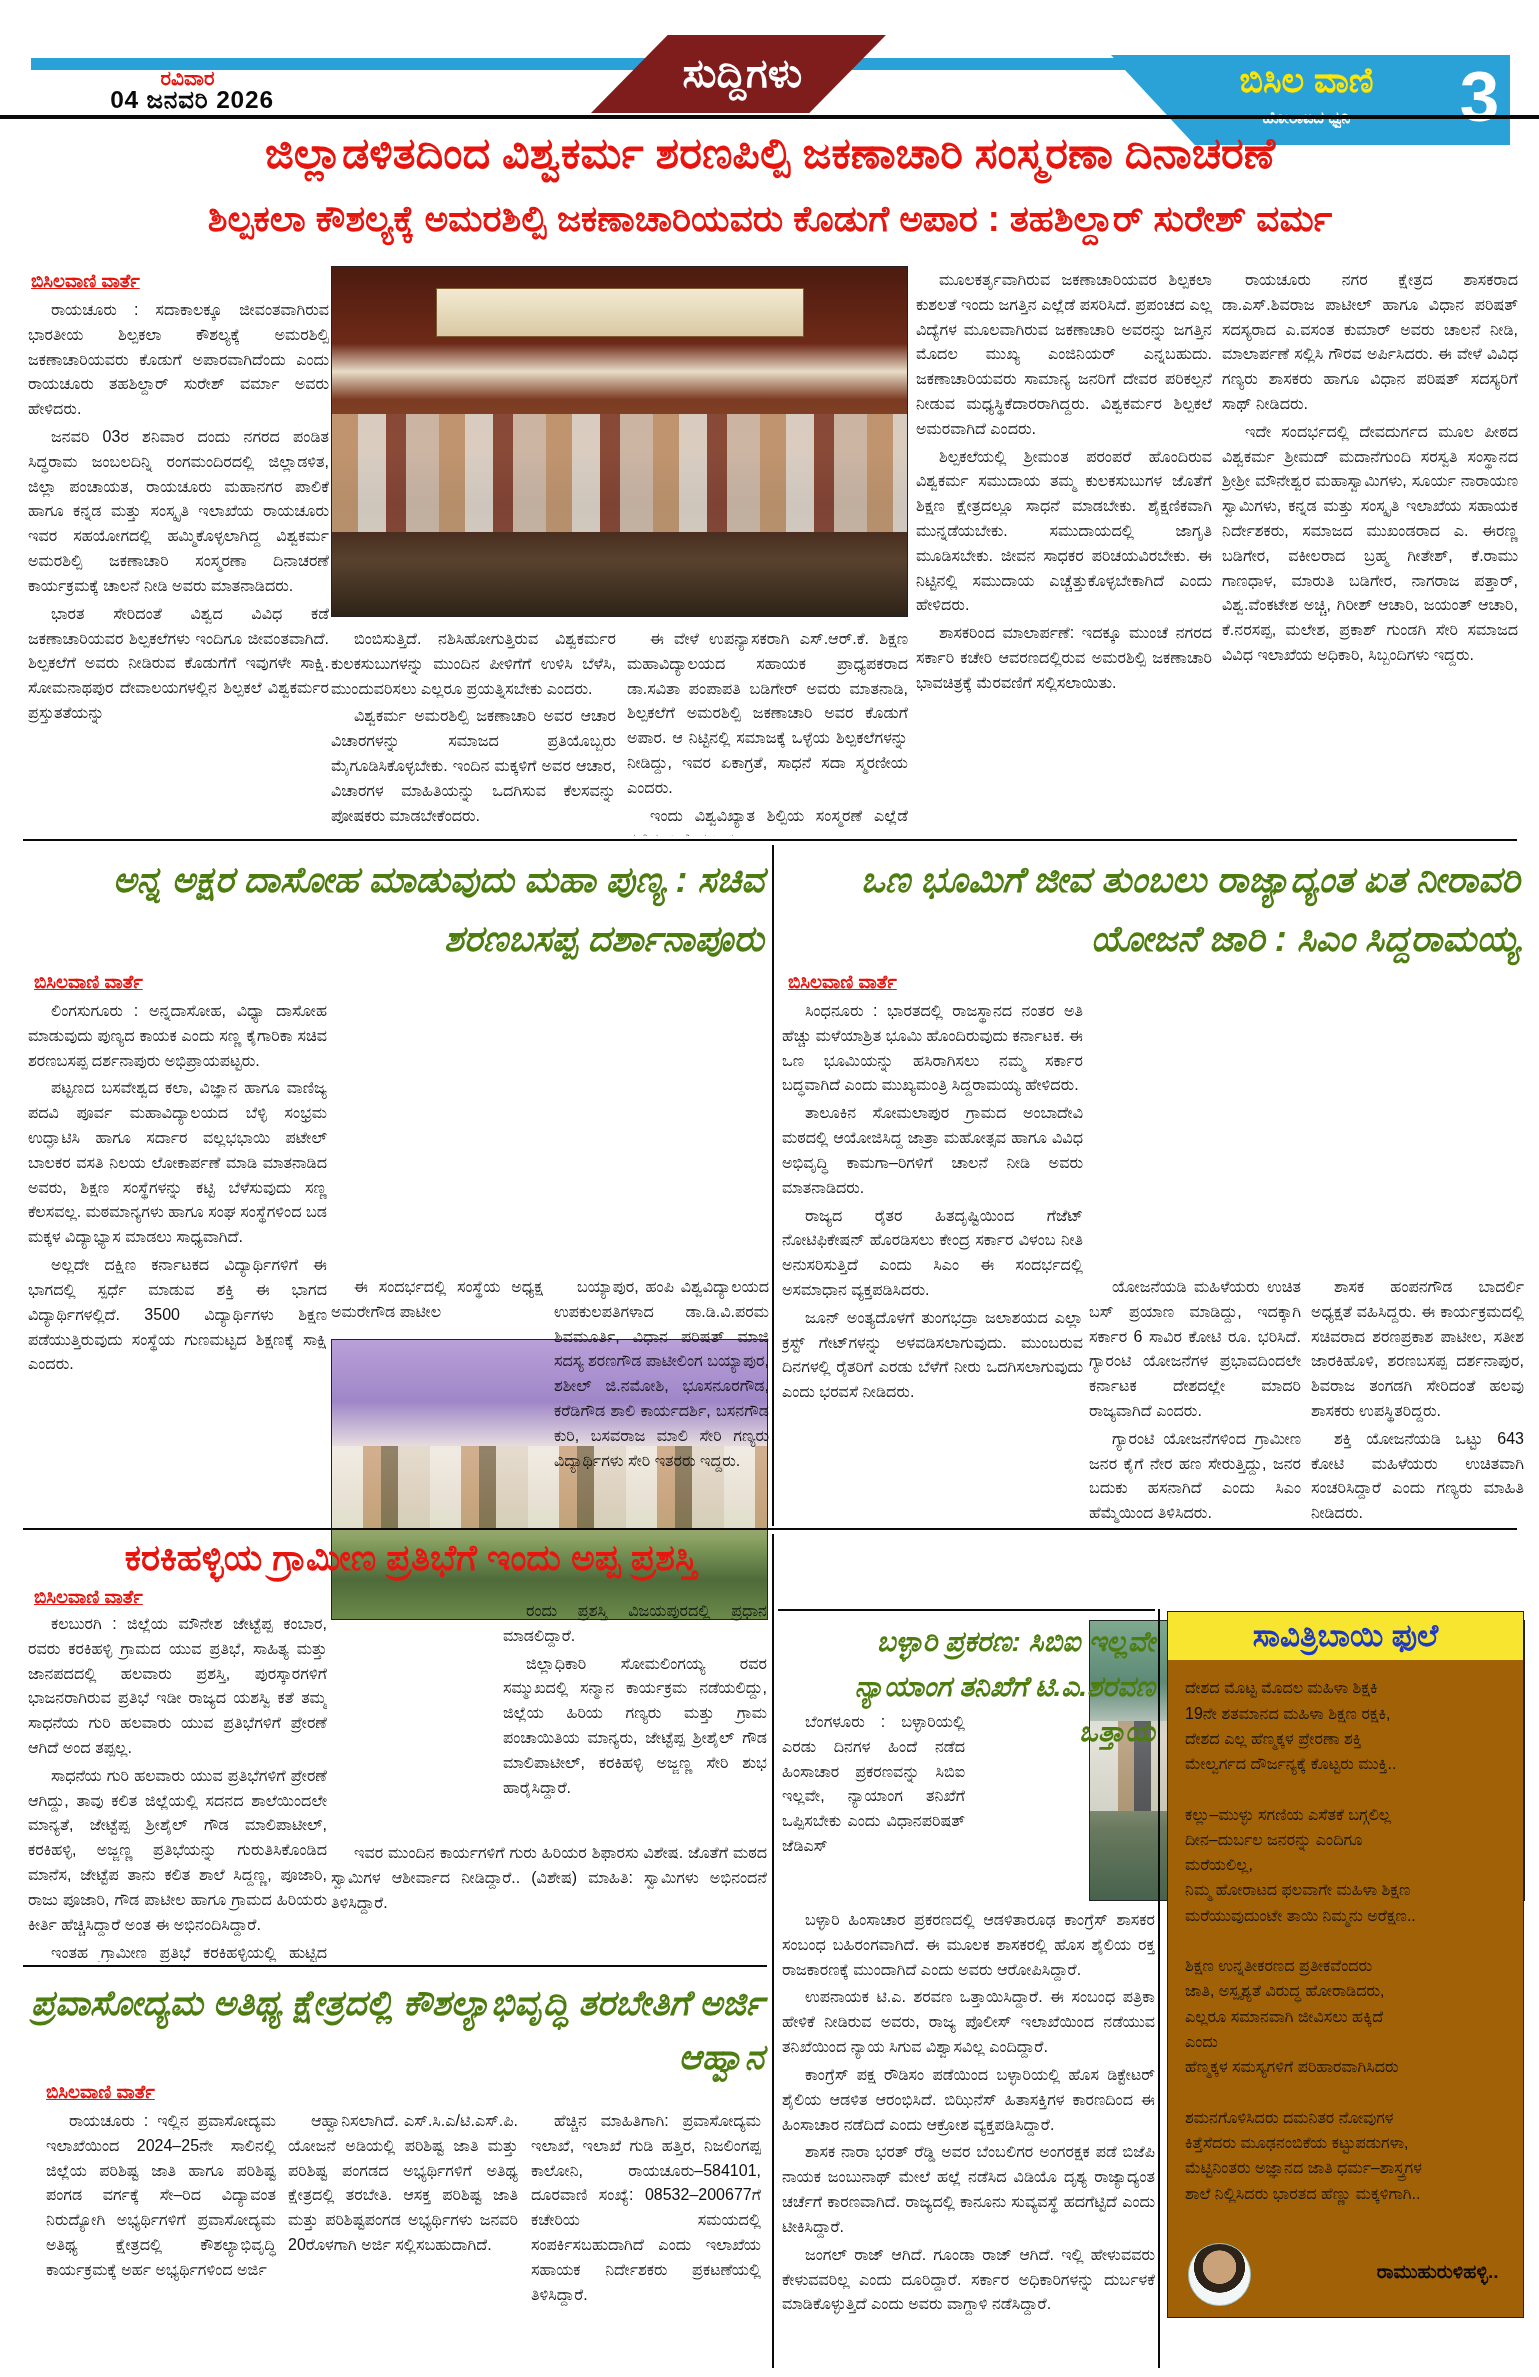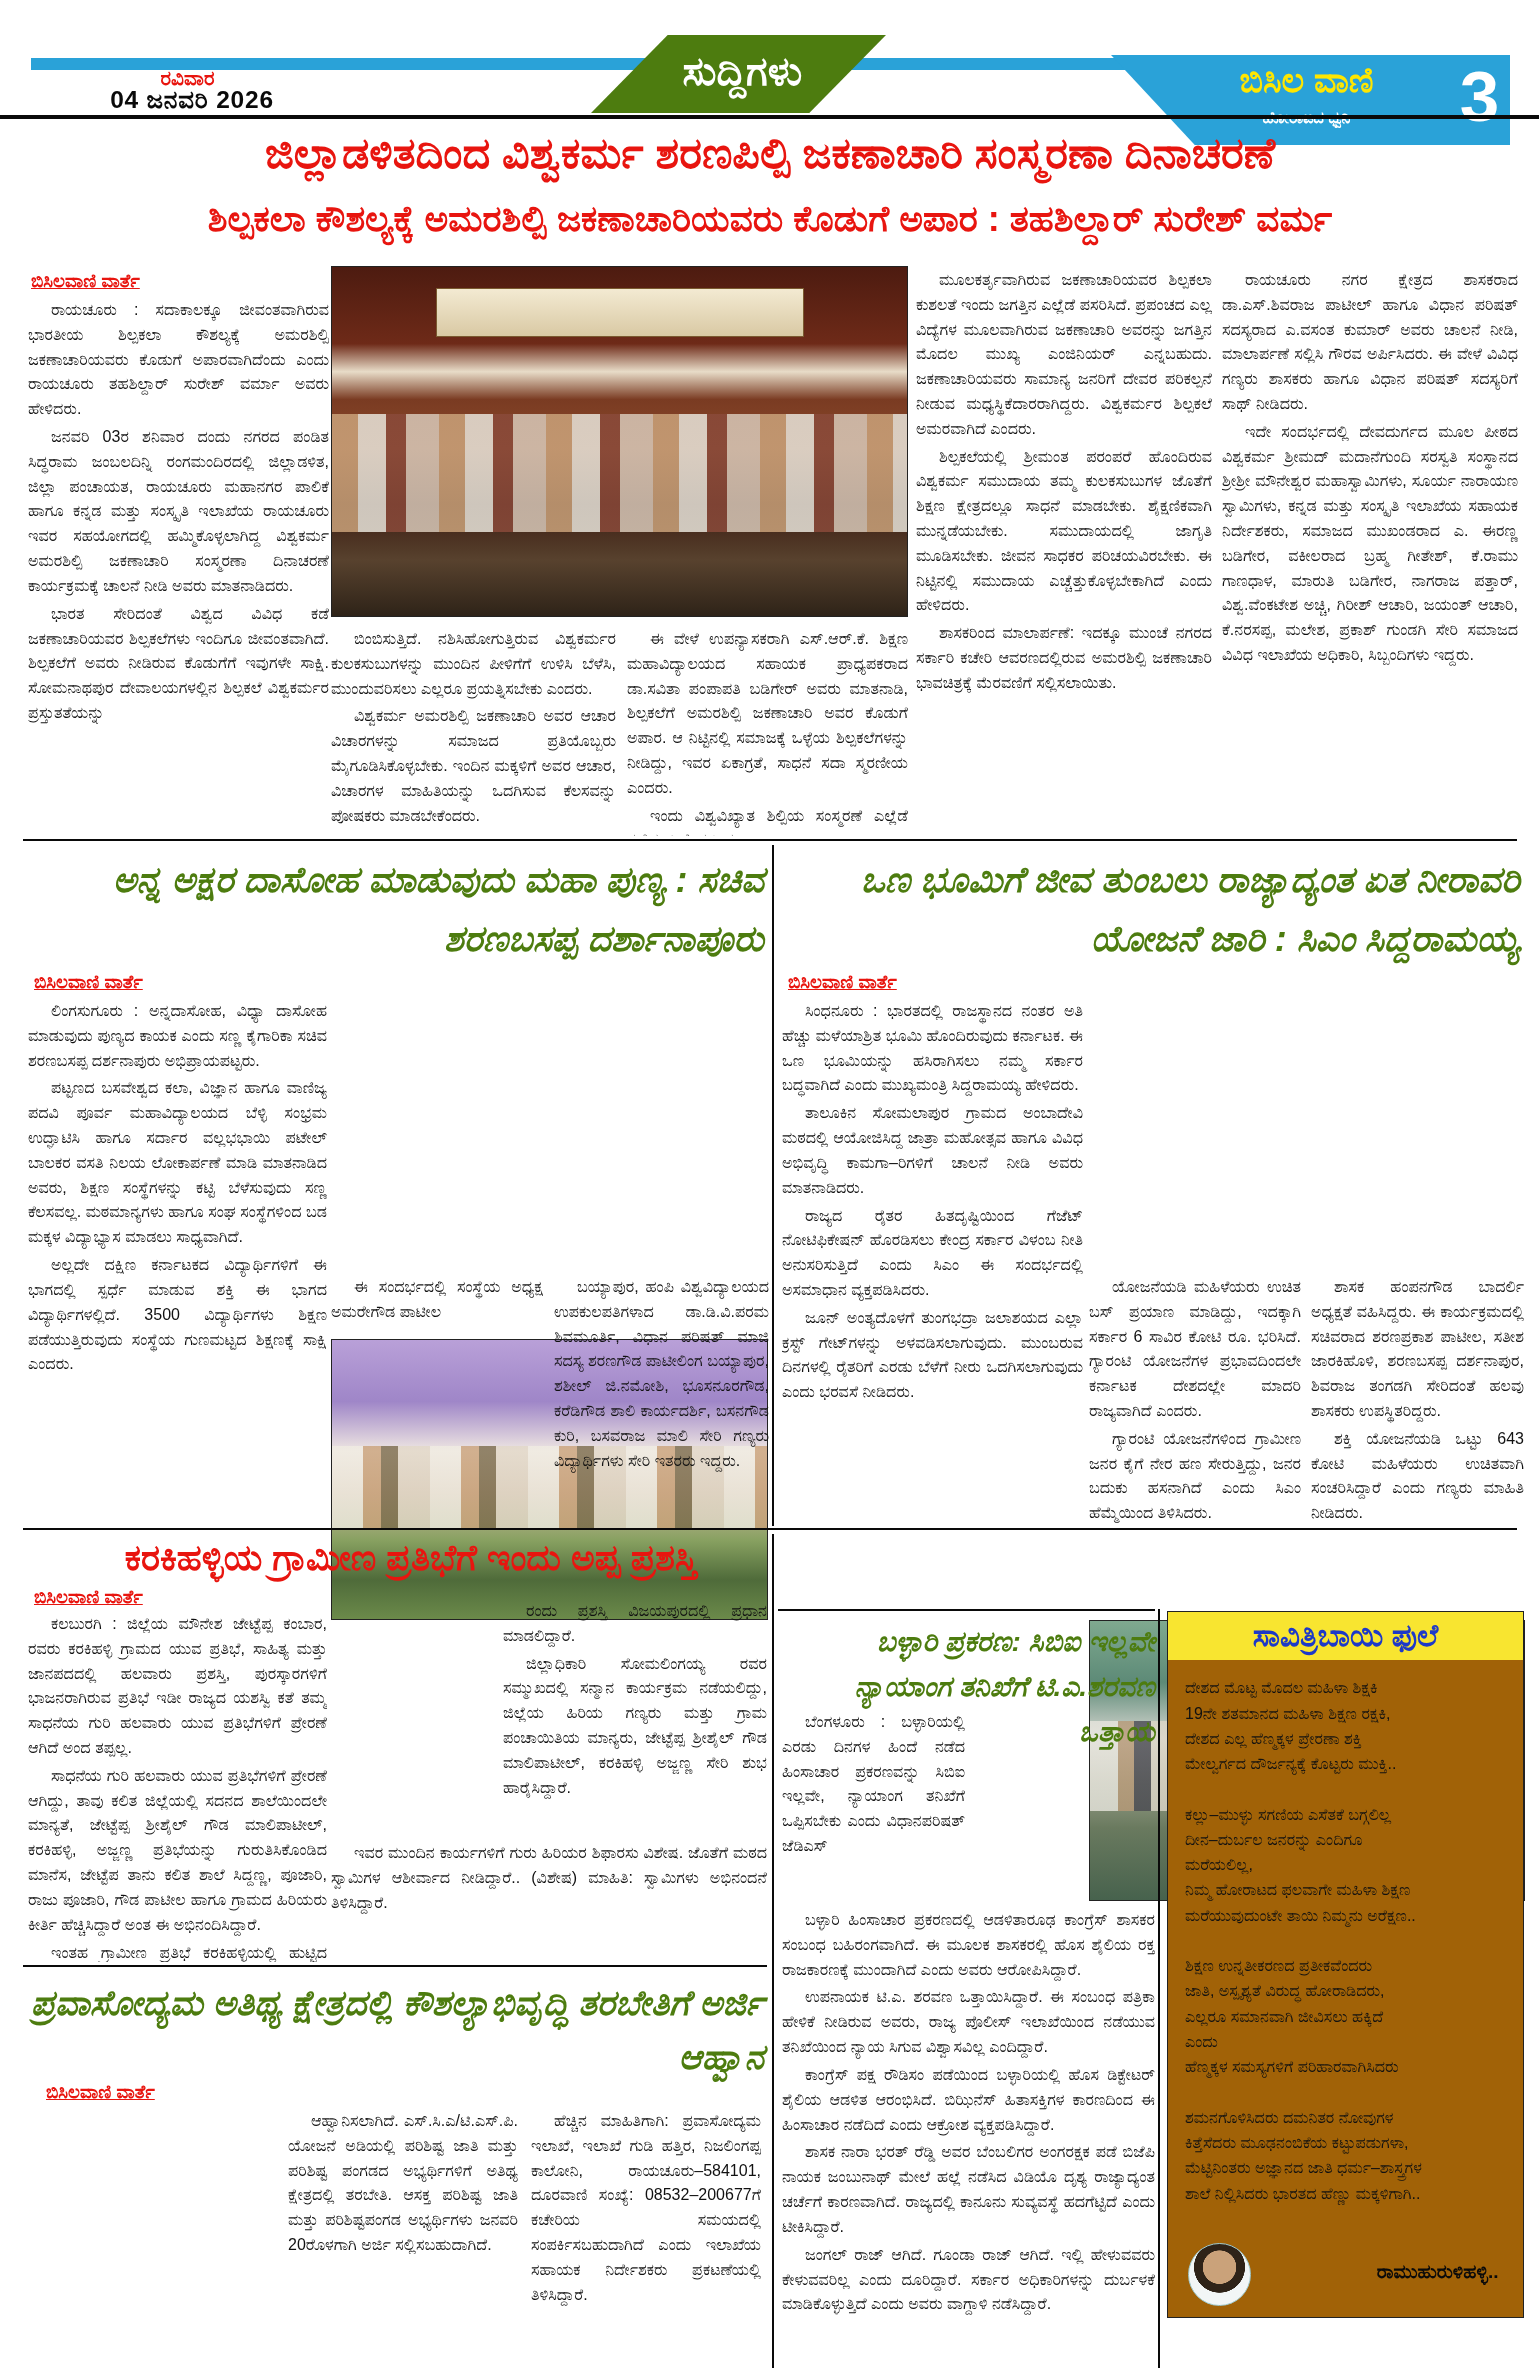--- a/index.html
+++ b/index.html
@@ -7,21 +7,21 @@
   .page{
     position:relative;width:1540px;height:2377px;background:#ffffff;
     font-family:"Liberation Sans", sans-serif;color:#111;overflow:hidden;margin:0 auto;
   }
   .abs{position:absolute;}
   
   .blue-bar{background:#2aa2d8;}
   .black-rule{background:#0a0a0a;}
   .day{color:#e8150f;font-weight:bold;font-size:20px;text-align:center;}
   .date{color:#0a0a0a;font-weight:bold;font-size:24.5px;text-align:center;letter-spacing:0.8px;}
-  .red-flag{background:#4d7c0f;clip-path:polygon(26% 0,100% 0,74% 100%,0 100%);display:flex;align-items:center;justify-content:center;font-family:Liberation Mono, monospace;}
+  .red-flag{background:#7f1d1d;clip-path:polygon(26% 0,100% 0,74% 100%,0 100%);display:flex;align-items:center;justify-content:center;}
   .red-flag .section-title{color:#fff;font-weight:bold;font-size:40px;padding-left:7.7px;}
   .blue-flag{background:#2aa2d8;clip-path:polygon(0 0,100% 0,100% 100%,21% 100%);}
   .brand{color:#ffe600;font-weight:bold;font-size:35px;text-align:center;line-height:1.1;}
   .tagline{color:#ffffff;font-weight:bold;font-size:16px;text-align:center;}
   .pagenum{color:#ffffff;font-weight:bold;font-size:71px;line-height:1;}
   
   .hl-red{color:#e8150f;font-weight:bold;text-align:center;}
   .hl-black{color:#4d7c0f;font-weight:bold;text-align:right;font-style:italic;}
   .byline{color:#e8150f;font-weight:bold;font-size:18.4px;text-decoration:underline;}
   .col{overflow:hidden;text-align:justify;}
@@ -153,20 +153,23 @@
       <p class="para">ಜಿಲ್ಲಾಧಿಕಾರಿ ಸೋಮಲಿಂಗಯ್ಯ ರವರ ಸಮ್ಮುಖದಲ್ಲಿ ಸನ್ಮಾನ ಕಾರ್ಯಕ್ರಮ ನಡೆಯಲಿದ್ದು, ಜಿಲ್ಲೆಯ ಹಿರಿಯ ಗಣ್ಯರು ಮತ್ತು ಗ್ರಾಮ ಪಂಚಾಯಿತಿಯ ಮಾನ್ಯರು, ಜೇಟ್ಟೆಪ್ಪ ಶ್ರೀಶೈಲ್ ಗೌಡ ಮಾಲಿಪಾಟೀಲ್, ಕರಕಿಹಳ್ಳಿ ಅಜ್ಜಣ್ಣ ಸೇರಿ ಶುಭ ಹಾರೈಸಿದ್ದಾರೆ.</p>
     </div>
   <div class="abs col" style="left:331px;top:1841px;width:436px;height:121px;">
       <p class="para">ಇವರ ಮುಂದಿನ ಕಾರ್ಯಗಳಿಗೆ ಗುರು ಹಿರಿಯರ ಶಿಫಾರಸು ವಿಶೇಷ. ಜೊತೆಗೆ ಮಠದ ಸ್ವಾಮಿಗಳ ಆಶೀರ್ವಾದ ನೀಡಿದ್ದಾರೆ.. (ವಿಶೇಷ) ಮಾಹಿತಿ: ಸ್ವಾಮಿಗಳು ಅಭಿನಂದನೆ ತಿಳಿಸಿದ್ದಾರೆ.</p>
     </div>
 
   <div class="abs hrule" style="left:23px;top:1965px;width:744px;height:2.3px;"></div>
 
   <div class="abs hl-black" style="left:28px;top:1976px;width:736px;font-size:35px;line-height:1.55;">ಪ್ರವಾಸೋದ್ಯಮ ಅತಿಥ್ಯ ಕ್ಷೇತ್ರದಲ್ಲಿ ಕೌಶಲ್ಯಾಭಿವೃದ್ಧಿ ತರಬೇತಿಗೆ ಅರ್ಜಿ ಆಹ್ವಾನ</div>
   <div class="abs byline" style="left:46px;top:2081px;">ಬಿಸಿಲವಾಣಿ ವಾರ್ತೆ</div>
+  <div class="abs col" style="left:46px;top:2109px;width:230px;height:253px;">
+      <p class="para">ರಾಯಚೂರು : ಇಲ್ಲಿನ ಪ್ರವಾಸೋದ್ಯಮ ಇಲಾಖೆಯಿಂದ 2024–25ನೇ ಸಾಲಿನಲ್ಲಿ ಜಿಲ್ಲೆಯ ಪರಿಶಿಷ್ಟ ಜಾತಿ ಹಾಗೂ ಪರಿಶಿಷ್ಟ ಪಂಗಡ ವರ್ಗಕ್ಕೆ ಸೇ–ರಿದ ವಿದ್ಯಾವಂತ ನಿರುದ್ಯೋಗಿ ಅಭ್ಯರ್ಥಿಗಳಿಗೆ ಪ್ರವಾಸೋದ್ಯಮ ಅತಿಥ್ಯ ಕ್ಷೇತ್ರದಲ್ಲಿ ಕೌಶಲ್ಯಾಭಿವೃದ್ಧಿ ಕಾರ್ಯಕ್ರಮಕ್ಕೆ ಅರ್ಹ ಅಭ್ಯರ್ಥಿಗಳಿಂದ ಅರ್ಜಿ</p>
+    </div>
   <div class="abs col" style="left:288px;top:2109px;width:230px;height:253px;">
       <p class="para">ಆಹ್ವಾನಿಸಲಾಗಿದೆ. ಎಸ್.ಸಿ.ಎ/ಟಿ.ಎಸ್.ಪಿ. ಯೋಜನೆ ಅಡಿಯಲ್ಲಿ ಪರಿಶಿಷ್ಟ ಜಾತಿ ಮತ್ತು ಪರಿಶಿಷ್ಟ ಪಂಗಡದ ಅಭ್ಯರ್ಥಿಗಳಿಗೆ ಅತಿಥ್ಯ ಕ್ಷೇತ್ರದಲ್ಲಿ ತರಬೇತಿ. ಆಸಕ್ತ ಪರಿಶಿಷ್ಟ ಜಾತಿ ಮತ್ತು ಪರಿಶಿಷ್ಟಪಂಗಡ ಅಭ್ಯರ್ಥಿಗಳು ಜನವರಿ 20ರೊಳಗಾಗಿ ಅರ್ಜಿ ಸಲ್ಲಿಸಬಹುದಾಗಿದೆ.</p>
     </div>
   <div class="abs col" style="left:531px;top:2109px;width:230px;height:253px;">
       <p class="para">ಹೆಚ್ಚಿನ ಮಾಹಿತಿಗಾಗಿ: ಪ್ರವಾಸೋದ್ಯಮ ಇಲಾಖೆ, ಇಲಾಖೆ ಗುಡಿ ಹತ್ತಿರ, ನಿಜಲಿಂಗಪ್ಪ ಕಾಲೋನಿ, ರಾಯಚೂರು–584101, ದೂರವಾಣಿ ಸಂಖ್ಯೆ: 08532–200677ಗೆ ಕಚೇರಿಯ ಸಮಯದಲ್ಲಿ ಸಂಪರ್ಕಿಸಬಹುದಾಗಿದೆ ಎಂದು ಇಲಾಖೆಯ ಸಹಾಯಕ ನಿರ್ದೇಶಕರು ಪ್ರಕಟಣೆಯಲ್ಲಿ ತಿಳಿಸಿದ್ದಾರೆ.</p>
     </div>
 
   <div class="abs hrule" style="left:778px;top:1609px;width:377px;height:2.3px;"></div>
   <div class="abs hl-black" style="left:782px;top:1620px;width:373px;font-size:28px;line-height:1.6;">ಬಳ್ಳಾರಿ ಪ್ರಕರಣ: ಸಿಬಿಐ ಇಲ್ಲವೇ ನ್ಯಾಯಾಂಗ ತನಿಖೆಗೆ ಟಿ.ಎ.ಶರವಣ ಒತ್ತಾಯ</div>
 

